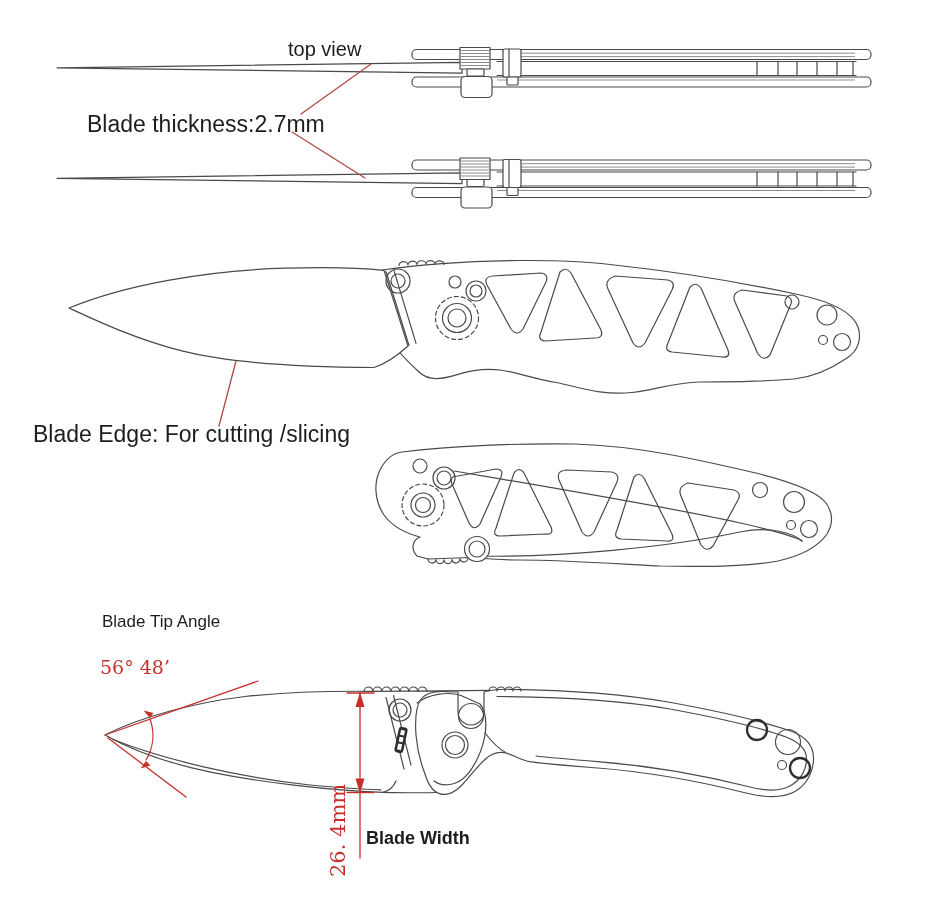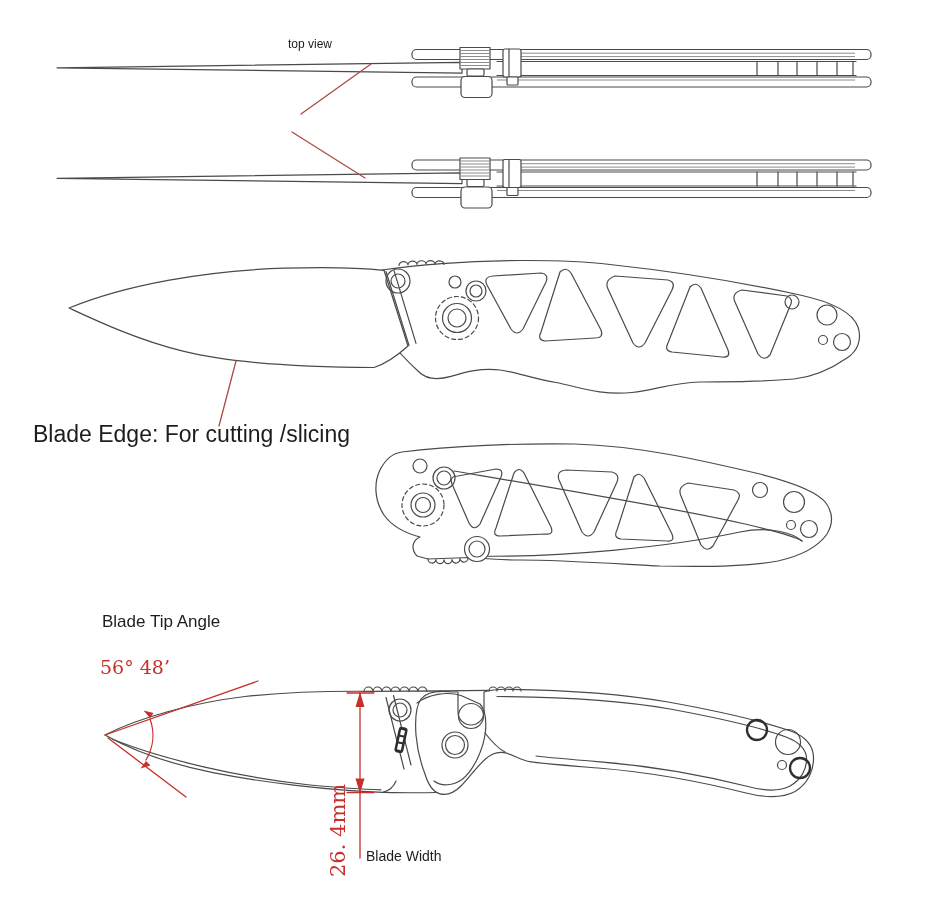--- a/index.html
+++ b/index.html
@@ -162,26 +162,27 @@
 
   <g>
     <line class="redln" x1="347" y1="693" x2="374" y2="693"></line>
     <line class="redln" x1="347" y1="792.5" x2="374" y2="792.5"></line>
     <line class="redln" x1="360" y1="693" x2="360" y2="858"></line>
     <polygon class="redf" points="360,692 355.5,707 364.5,707"></polygon>
     <polygon class="redf" points="360,793.5 355.5,778.5 364.5,778.5"></polygon>
   </g>
 </svg>
 
-<div class="lbl" style="left:288px;top:38px;font-size:12px;">top view</div>
+<div class="lbl" style="left:288px;top:38px;font-size:20px;">top view</div>
 
+<div class="lbl" style="left:87px;top:112px;font-size:23px;">Blade thickness:2.7mm</div>
 
 <div class="lbl" style="left:33px;top:422px;font-size:23px;">Blade Edge: For cutting /slicing</div>
 
 <div class="lbl" style="left:102px;top:613px;font-size:17px;">Blade Tip Angle</div>
 
 <div class="dim" style="left:100px;top:658px;font-size:19px;">56° 48’</div>
 
 <div class="dim rotated" style="left:328px;top:877px;font-size:21px;">26. 4mm</div>
 
-<div class="lbl" style="left:366px;top:849px;font-size:14px;">Blade Width</div>
+<div class="lbl" style="left:366px;top:829px;font-size:18px;font-weight:bold;">Blade Width</div>
 
 </div>
 
 </body></html>

